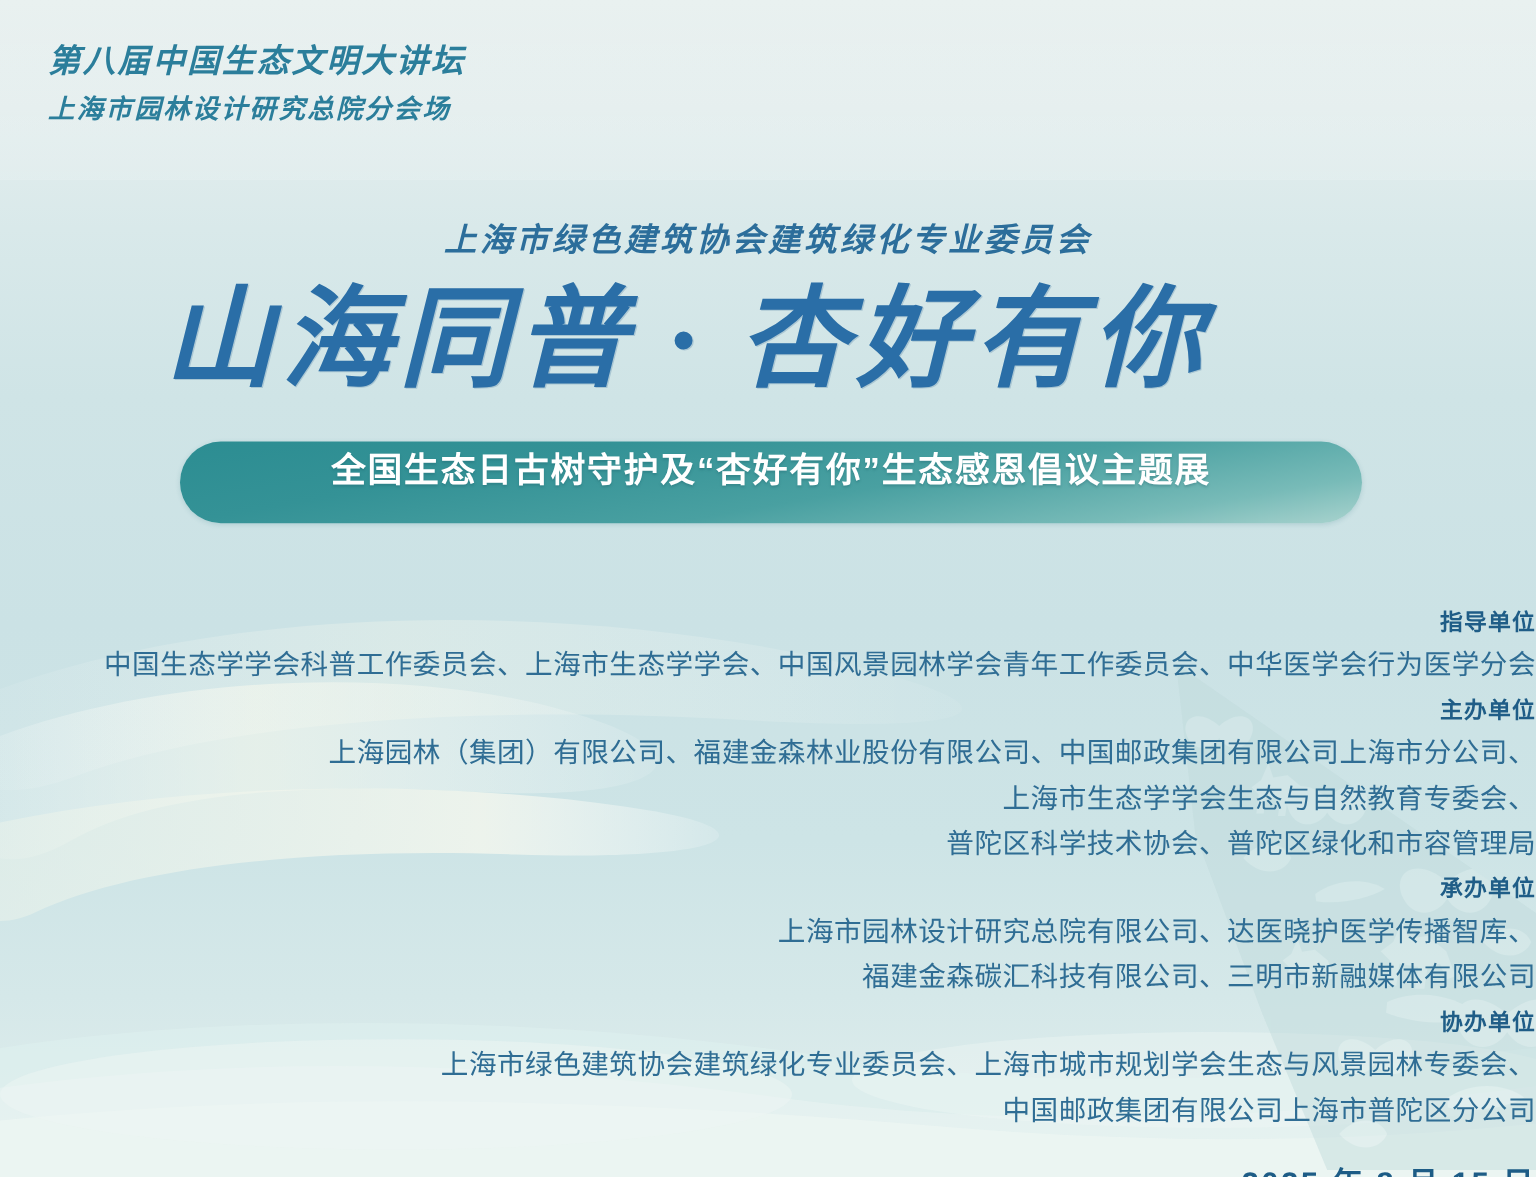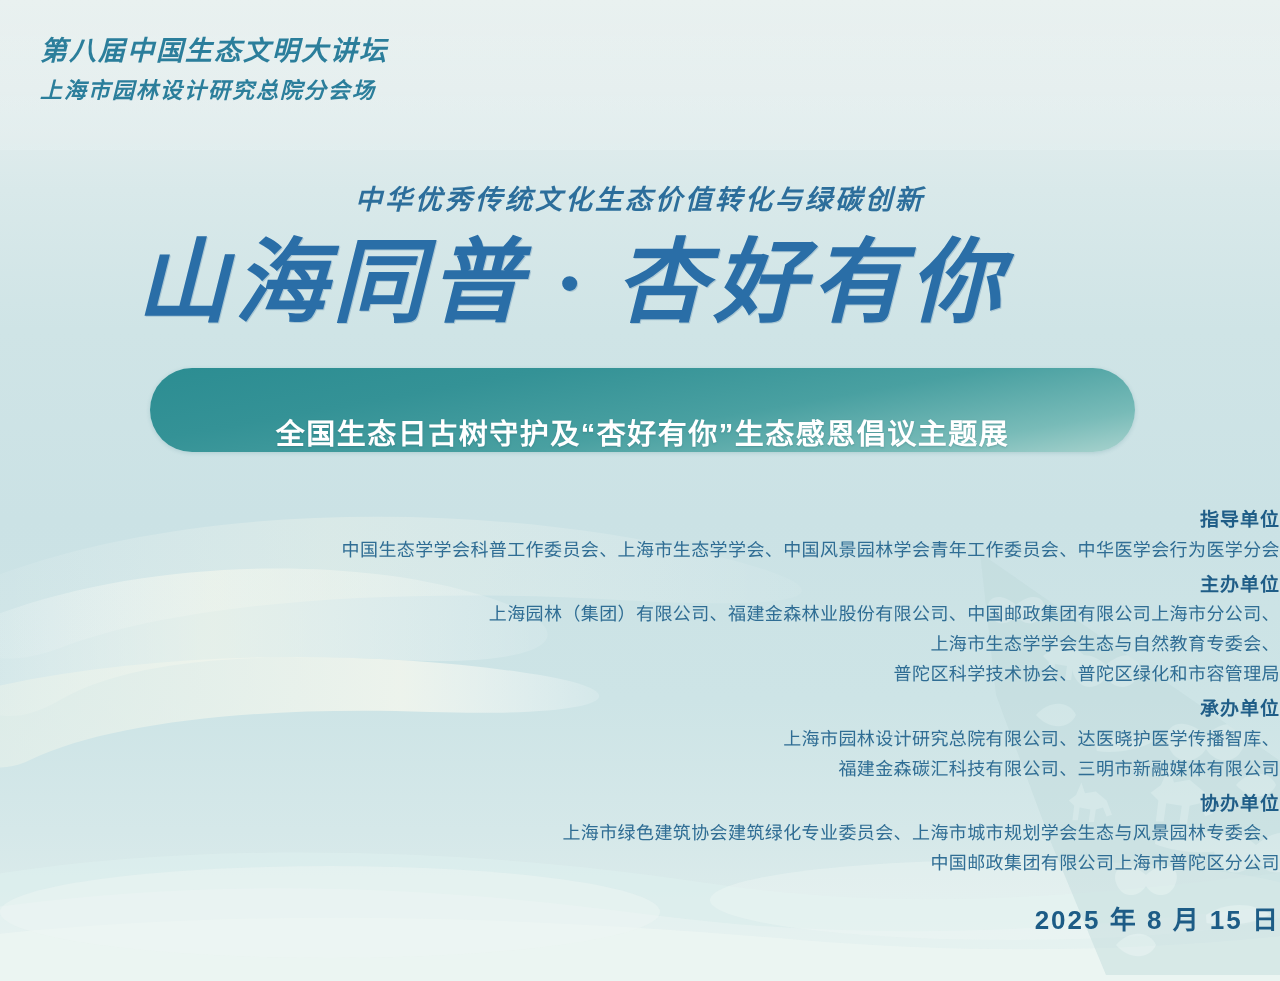--- a/index.html
+++ b/index.html
@@ -105,31 +105,31 @@
     text-shadow: 1px 1px 0 rgba(30,90,140,0.22);
     line-height: 1.08;
   }
 
   
   .pill {
     position: absolute;
     left: 150px;
     top: 368px;
     width: 985px;
-    height: 84px;
+    height: 68px;
     border-radius: 42px;
     background:
       linear-gradient(170deg,
         #2c8d92 0%,
         #349296 28%,
         #49a0a1 58%,
         #78bbb8 84%,
         #a9d3ce 100%);
     display: flex;
-    align-items: flex-end;
+    align-items: flex-start;
     justify-content: center;
     box-shadow: 0 1px 4px rgba(40,110,120,0.18);
   }
   .pill-text {
     color: #ffffff;
     font-size: 29px;
     font-weight: bold;
     letter-spacing: 1.5px;
     white-space: nowrap;
     text-shadow: 0 1px 2px rgba(20,80,90,0.25);
@@ -145,21 +145,21 @@
   }
   .org-block { margin-bottom: 4px; }
   .org-head {
     font-size: 19px;
     font-weight: bold;
     color: #1f5d87;
     letter-spacing: 1px;
     line-height: 1.62;
   }
   .org-line {
-    font-size: 18px;
+    font-size: 23px;
     color: #2f6d94;
     line-height: 1.66;
     letter-spacing: 0.4px;
     white-space: nowrap;
     font-family: Liberation Serif, serif;
   }
   .date {
     margin-top: 20px;
     font-size: 26px;
     font-weight: bold;
@@ -281,21 +281,21 @@
         </g>
       </svg>
     </div>
   </div>
 
   <div class="top-head">
     <div class="line1">第八届中国生态文明大讲坛</div>
     <div class="line2">上海市园林设计研究总院分会场</div>
   </div>
 
-  <div class="subtitle">中华优秀传统文化生态价值转化与绿碳创新</div>
+  <div class="subtitle">上海市绿色建筑协会建筑绿化专业委员会</div>
 
   <div class="main-title">山海同普 · 杏好有你</div>
 
   <div class="pill">
     <span class="pill-text">全国生态日古树守护及“杏好有你”生态感恩倡议主题展</span>
   </div>
 
   <div class="orgs">
 
     <div class="org-block">

